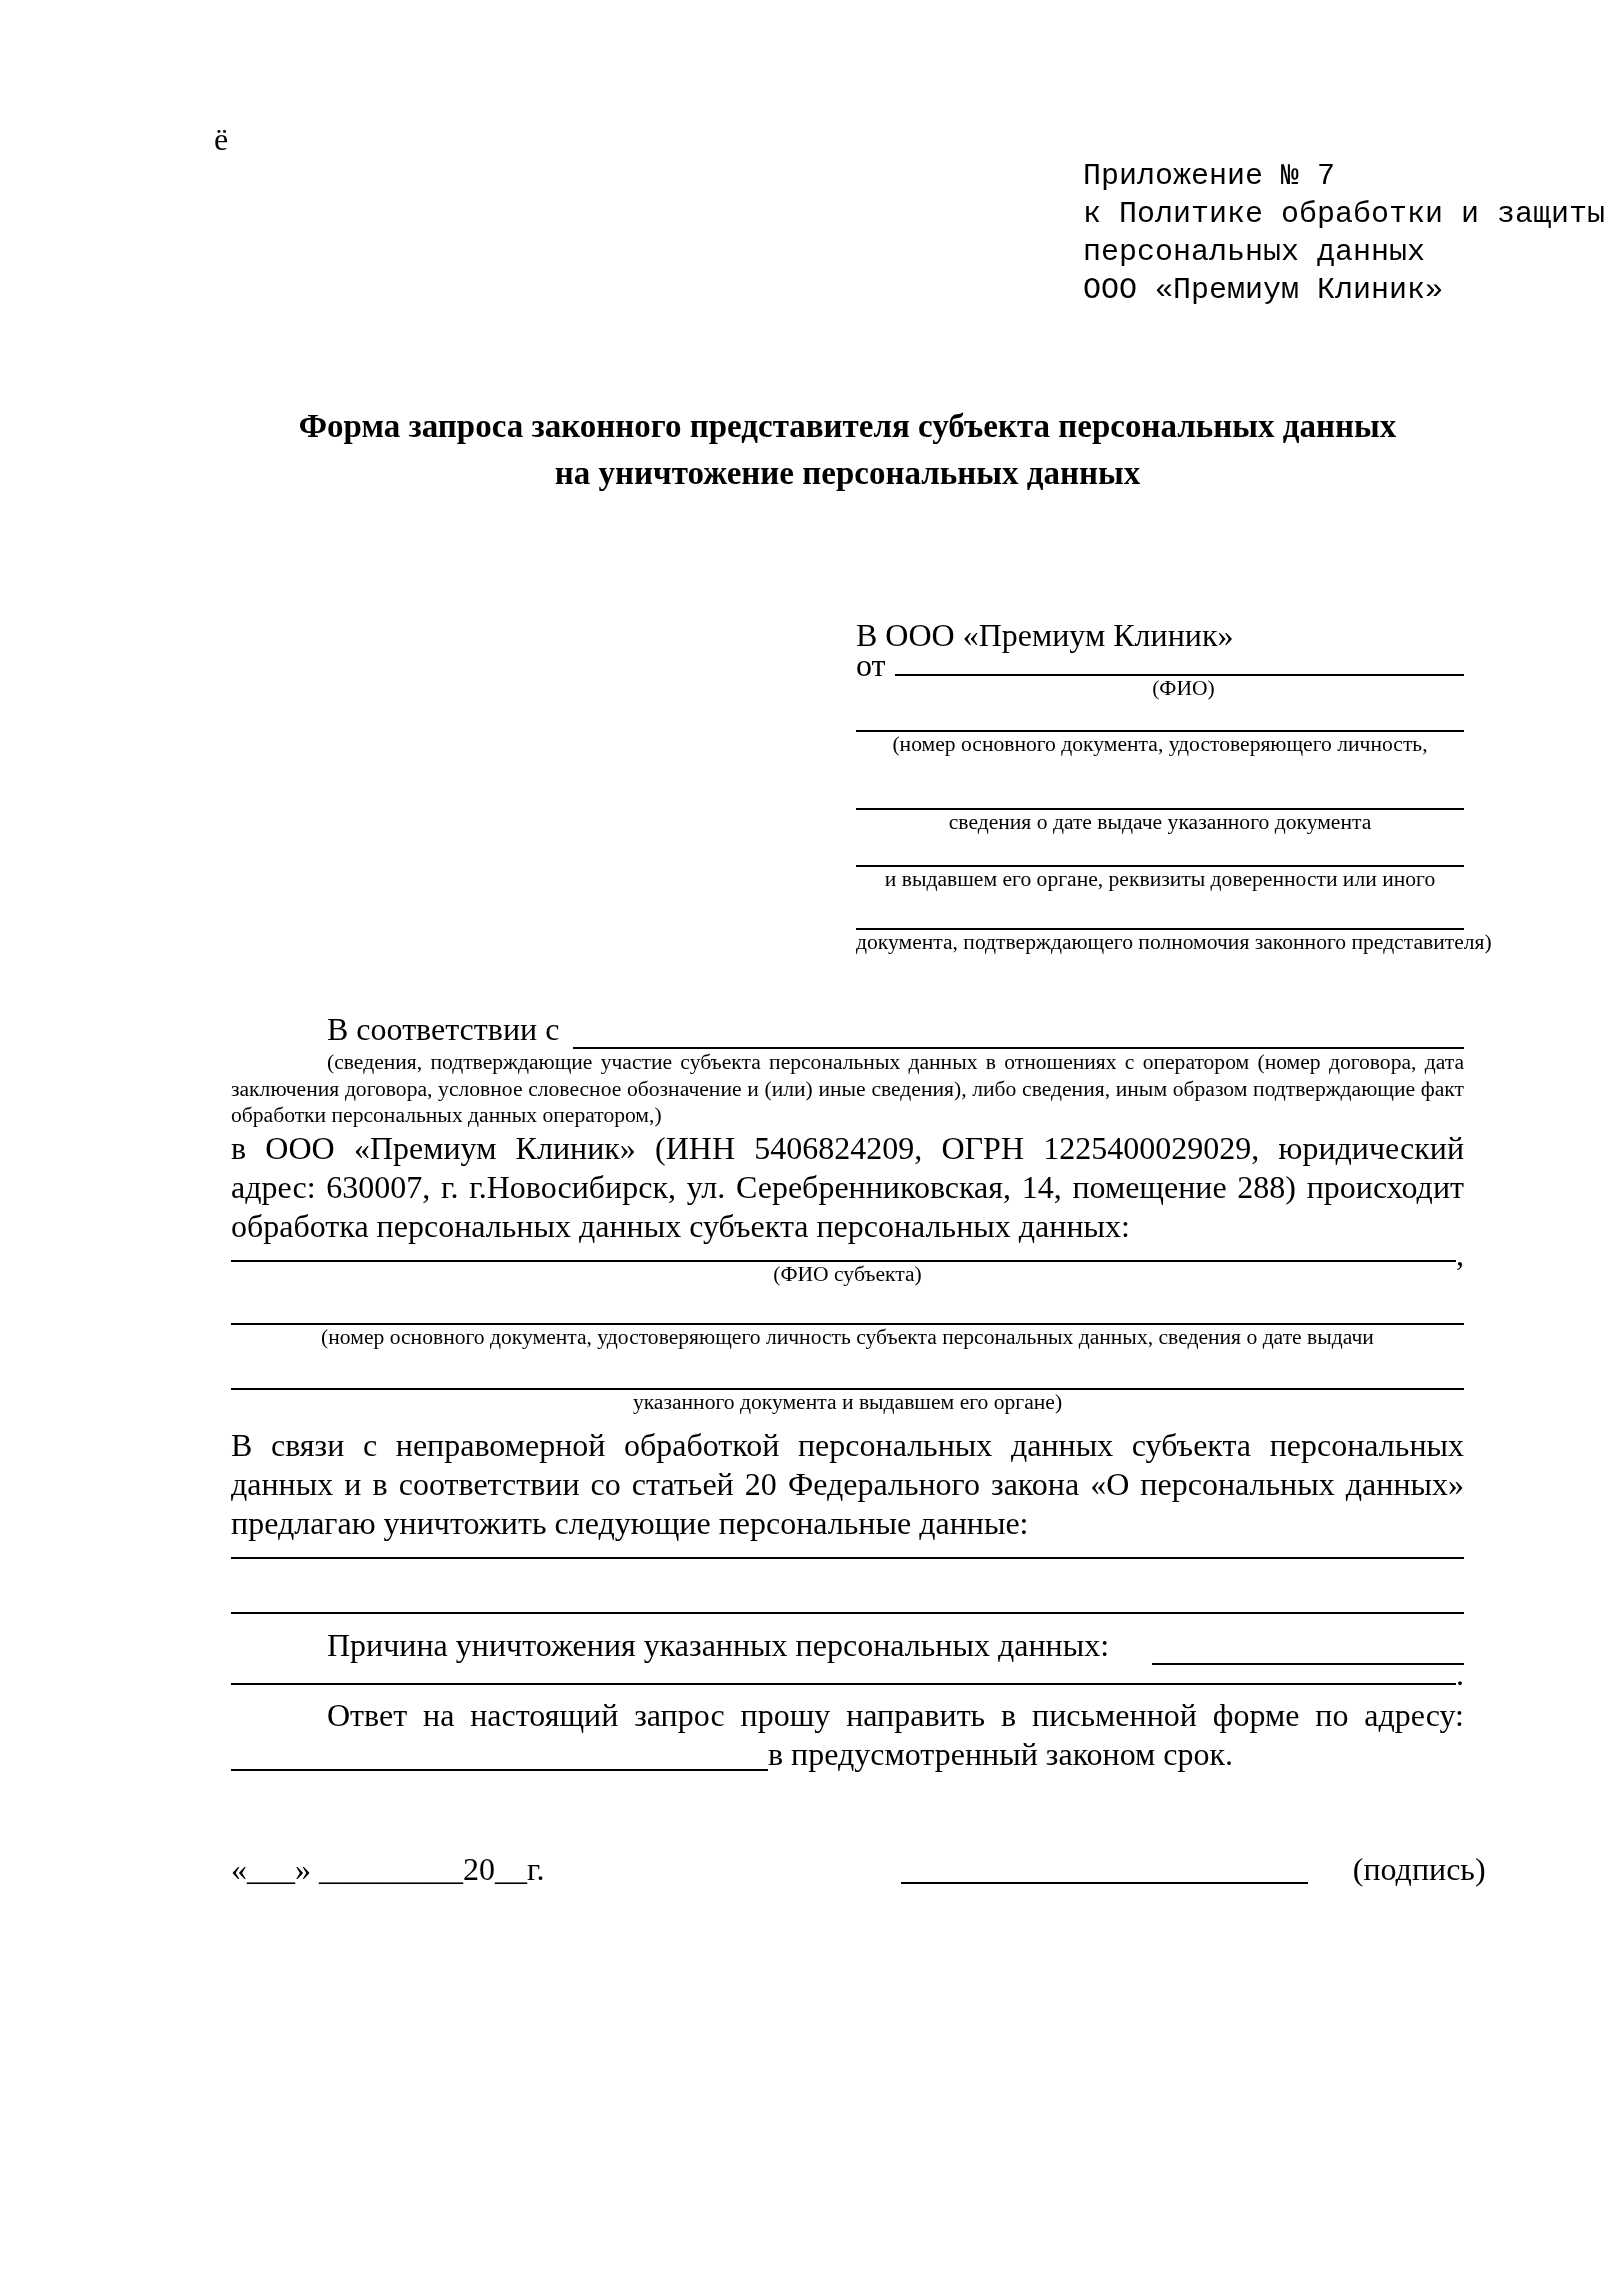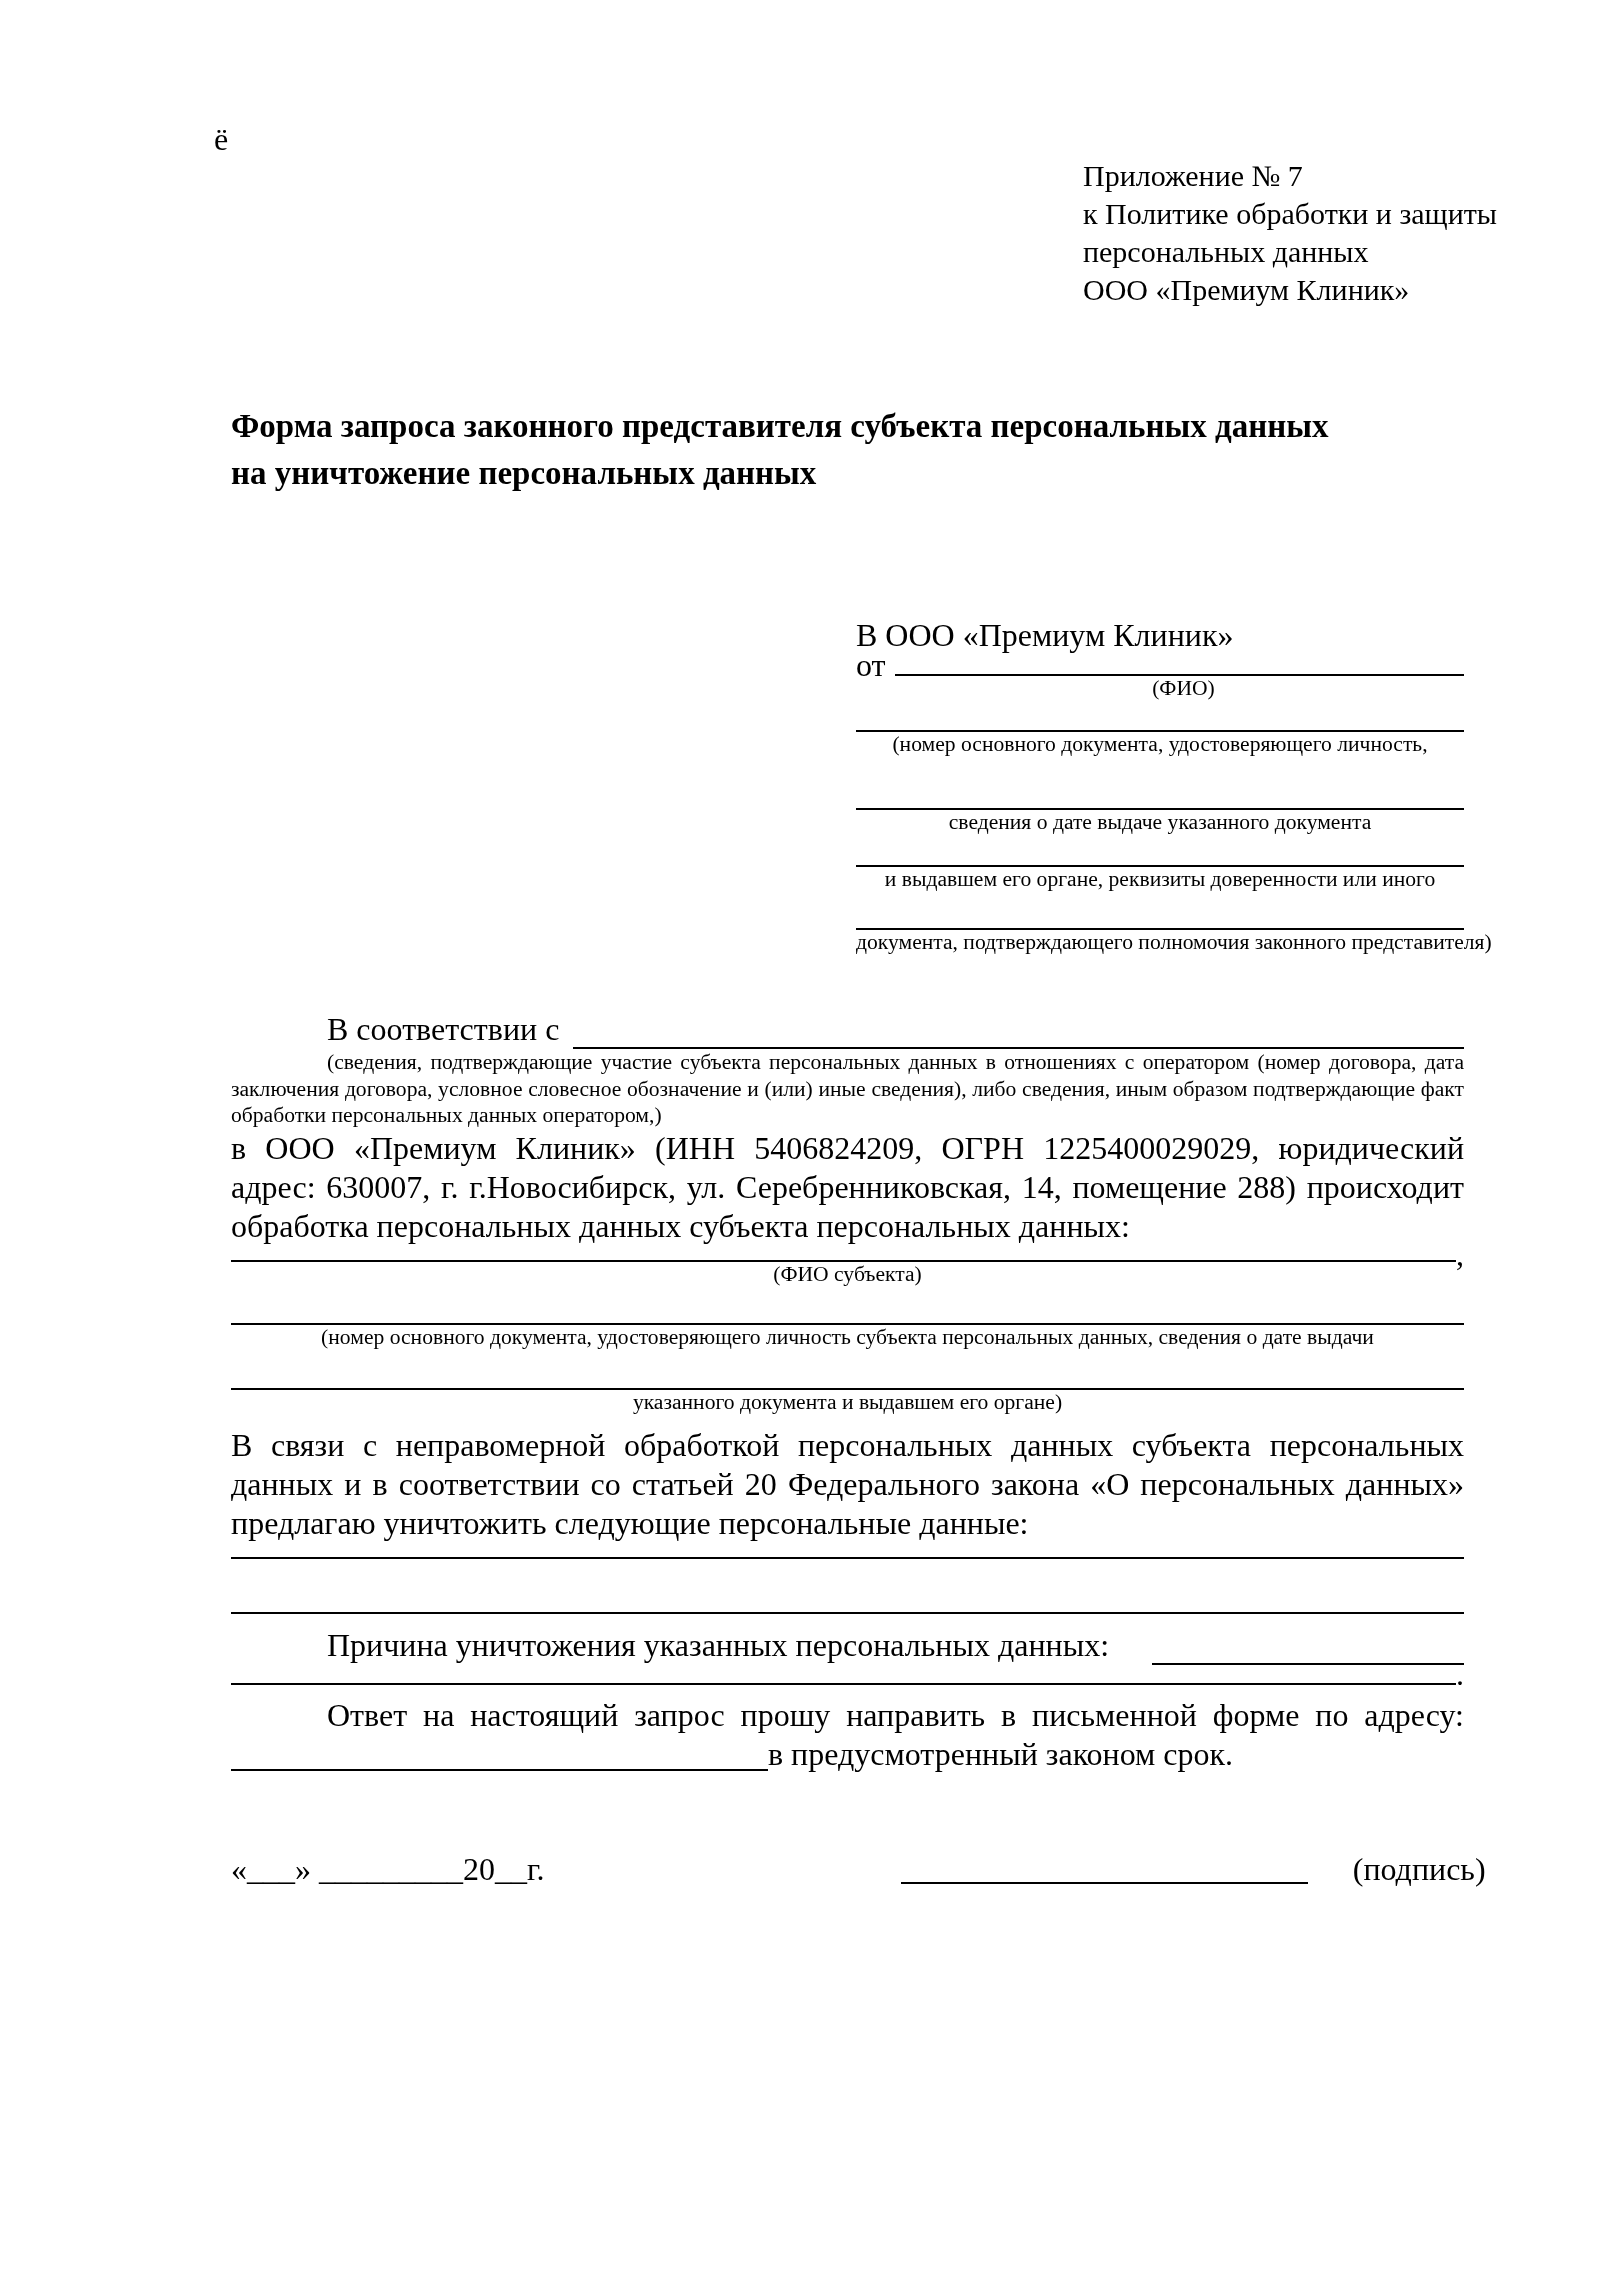--- a/index.html
+++ b/index.html
@@ -26,25 +26,26 @@
     line-height: 35px;
   }
   
   .appendix {
     margin-left: 852px;
     margin-top: 157px;
     width: 461px;
     font-size: 30px;
     line-height: 38px;
     white-space: nowrap;
+    font-family: Liberation Mono, monospace;
   }
   
   .doc-title {
     margin-top: 94px;
-    text-align: left;
+    text-align: center;
     font-weight: bold;
     font-size: 33px;
     line-height: 47px;
   }
   
   .recipient {
     margin-left: 625px;
     margin-top: 118px;
     width: 608px;
     font-size: 32px;

